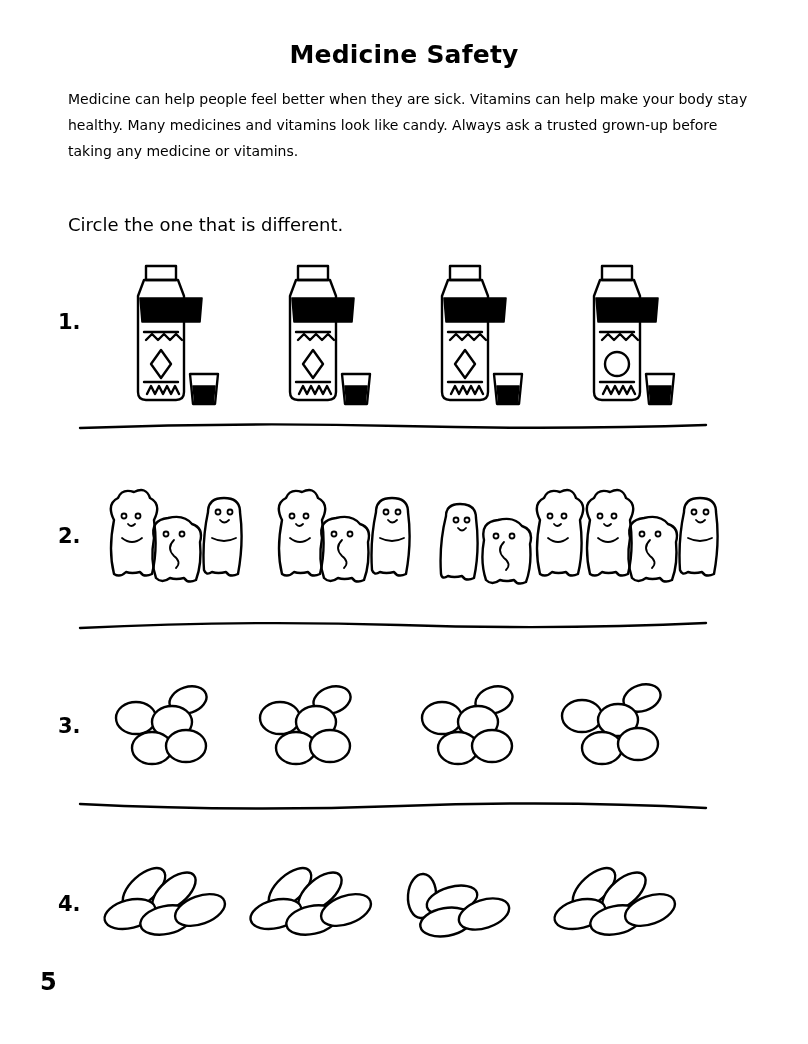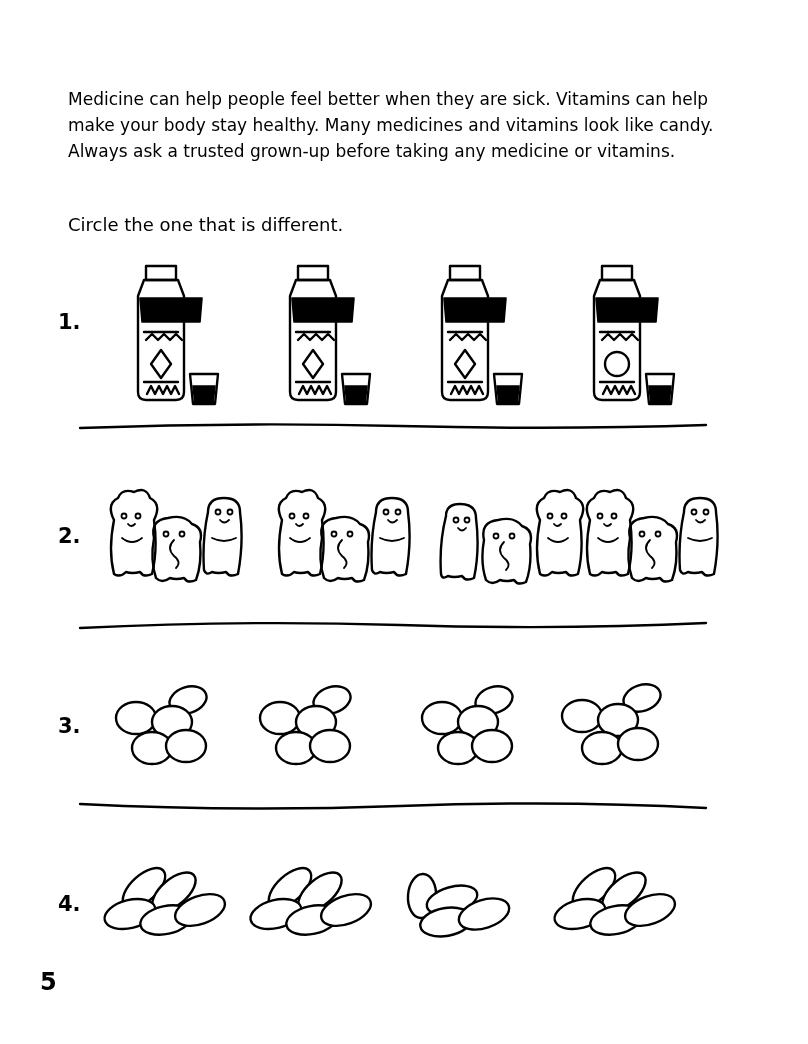--- a/index.html
+++ b/index.html
@@ -27,21 +27,21 @@
     text-align: center;
     font-size: 25px;
     font-weight: bold;
     letter-spacing: 0.2px;
   }
   .intro {
     position: absolute;
     top: 86px;
     left: 68px;
     width: 680px;
-    font-size: 17px;
+    font-size: 14px;
     line-height: 26px;
   }
   .instruction {
     position: absolute;
     top: 212px;
     left: 68px;
     width: 680px;
     font-size: 18px;
     line-height: 26px;
   }
@@ -84,20 +84,21 @@
     stroke-linejoin: round;
   }
   .fillblack { fill: #000; stroke: #000; stroke-width: 1.6; }
   .white { fill: #fff; }
 </style>
 </head>
 <body>
 
 <div class="page">
 
+  <div class="title">Medicine Safety</div>
 
   <div class="intro">Medicine can help people feel better when they are sick. Vitamins can help make your body stay healthy. Many medicines and vitamins look like candy. Always ask a trusted grown-up before taking any medicine or vitamins.</div>
 
   <div class="instruction">Circle the one that is different.</div>
 
   <div class="row" style="top:258px;height:180px;">
     <div class="row-num" style="left:58px; top:52px;">1.</div>
 
     <svg width="808" height="180" viewBox="0 0 808 180">
       <g>

